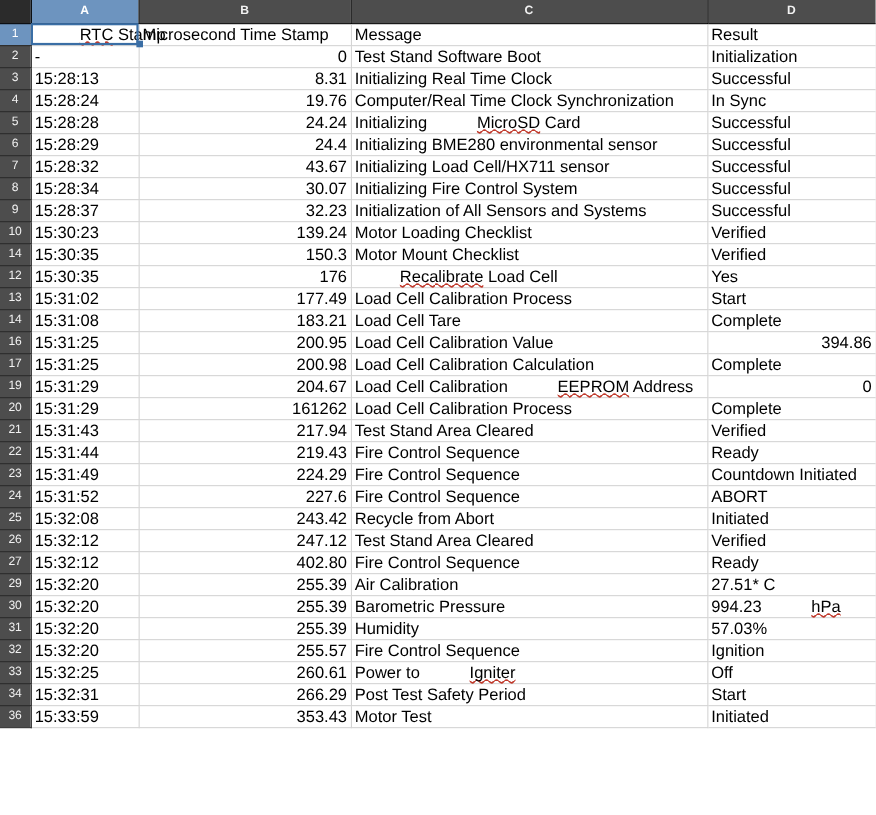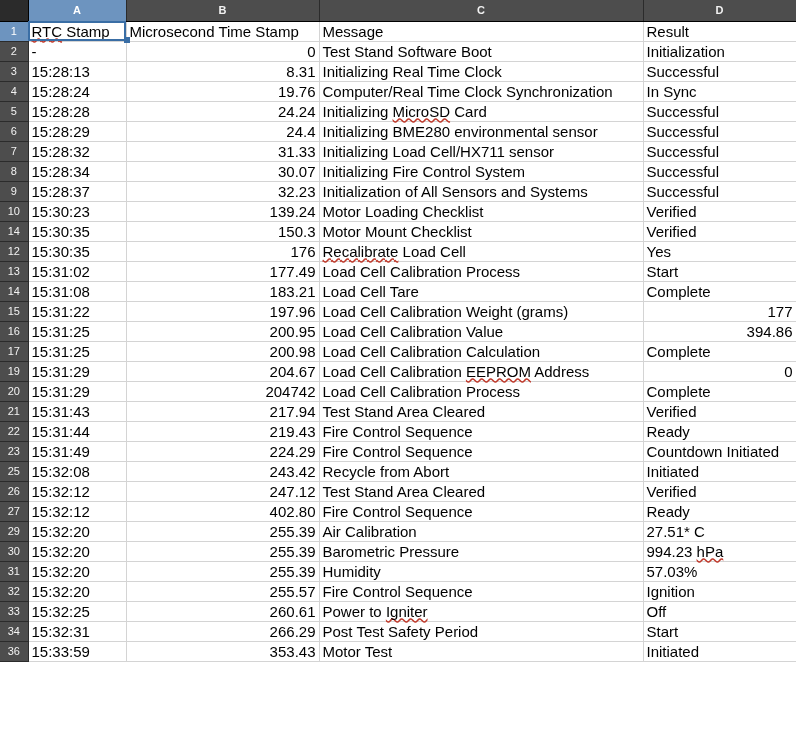--- a/index.html
+++ b/index.html
@@ -92,20 +92,21 @@
   col.c-a  { width: 98px; }
   col.c-b  { width: 193px; }
   col.c-c  { width: 324px; }
   col.c-d  { width: 153px; }
 
   
   .sq {
     text-decoration: underline wavy #c0392b;
     text-decoration-skip-ink: none;
     text-underline-offset: 1px;
+    margin-left: 41px;
   }
 
   
   #selbox {
     position: absolute;
     left: 28px;
     top: 21px;
     width: 98px;
     height: 20px;
     border: 2px solid #3a6ea5;
@@ -184,21 +185,21 @@
         <tr>
           <td class="rowhead">6</td>
           <td class="cell txt">15:28:29</td>
           <td class="cell num">24.4</td>
           <td class="cell txt">Initializing BME280 environmental sensor</td>
           <td class="cell txt">Successful</td>
         </tr>
         <tr>
           <td class="rowhead">7</td>
           <td class="cell txt">15:28:32</td>
-          <td class="cell num">31.33</td>
+          <td class="cell num">43.67</td>
           <td class="cell txt">Initializing Load Cell/HX711 sensor</td>
           <td class="cell txt">Successful</td>
         </tr>
         <tr>
           <td class="rowhead">8</td>
           <td class="cell txt">15:28:34</td>
           <td class="cell num">30.07</td>
           <td class="cell txt">Initializing Fire Control System</td>
           <td class="cell txt">Successful</td>
         </tr>
@@ -238,27 +239,20 @@
           <td class="cell txt">Start</td>
         </tr>
         <tr>
           <td class="rowhead">14</td>
           <td class="cell txt">15:31:08</td>
           <td class="cell num">183.21</td>
           <td class="cell txt">Load Cell Tare</td>
           <td class="cell txt">Complete</td>
         </tr>
         <tr>
-          <td class="rowhead">15</td>
-          <td class="cell txt">15:31:22</td>
-          <td class="cell num">197.96</td>
-          <td class="cell txt">Load Cell Calibration Weight (grams)</td>
-          <td class="cell num">177</td>
-        </tr>
-        <tr>
           <td class="rowhead">16</td>
           <td class="cell txt">15:31:25</td>
           <td class="cell num">200.95</td>
           <td class="cell txt">Load Cell Calibration Value</td>
           <td class="cell num">394.86</td>
         </tr>
         <tr>
           <td class="rowhead">17</td>
           <td class="cell txt">15:31:25</td>
           <td class="cell num">200.98</td>
@@ -268,21 +262,21 @@
         <tr>
           <td class="rowhead">19</td>
           <td class="cell txt">15:31:29</td>
           <td class="cell num">204.67</td>
           <td class="cell txt">Load Cell Calibration <span class="sq">EEPROM</span> Address</td>
           <td class="cell num">0</td>
         </tr>
         <tr>
           <td class="rowhead">20</td>
           <td class="cell txt">15:31:29</td>
-          <td class="cell num">204742</td>
+          <td class="cell num">161262</td>
           <td class="cell txt">Load Cell Calibration Process</td>
           <td class="cell txt">Complete</td>
         </tr>
         <tr>
           <td class="rowhead">21</td>
           <td class="cell txt">15:31:43</td>
           <td class="cell num">217.94</td>
           <td class="cell txt">Test Stand Area Cleared</td>
           <td class="cell txt">Verified</td>
         </tr>
@@ -294,20 +288,27 @@
           <td class="cell txt">Ready</td>
         </tr>
         <tr>
           <td class="rowhead">23</td>
           <td class="cell txt">15:31:49</td>
           <td class="cell num">224.29</td>
           <td class="cell txt">Fire Control Sequence</td>
           <td class="cell txt">Countdown Initiated</td>
         </tr>
         <tr>
+          <td class="rowhead">24</td>
+          <td class="cell txt">15:31:52</td>
+          <td class="cell num">227.6</td>
+          <td class="cell txt">Fire Control Sequence</td>
+          <td class="cell txt">ABORT</td>
+        </tr>
+        <tr>
           <td class="rowhead">25</td>
           <td class="cell txt">15:32:08</td>
           <td class="cell num">243.42</td>
           <td class="cell txt">Recycle from Abort</td>
           <td class="cell txt">Initiated</td>
         </tr>
         <tr>
           <td class="rowhead">26</td>
           <td class="cell txt">15:32:12</td>
           <td class="cell num">247.12</td>

